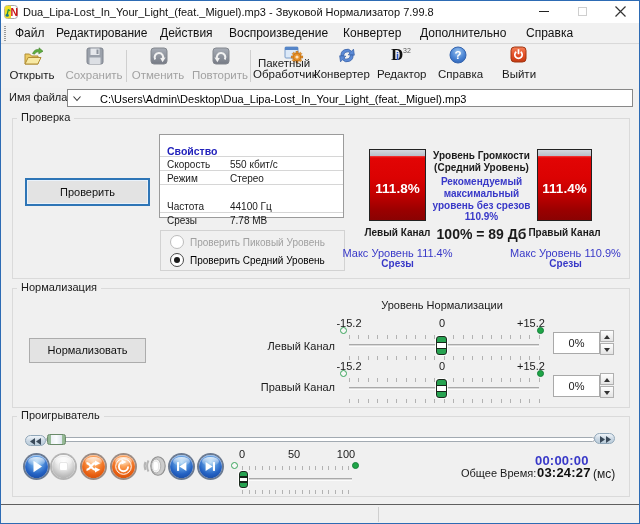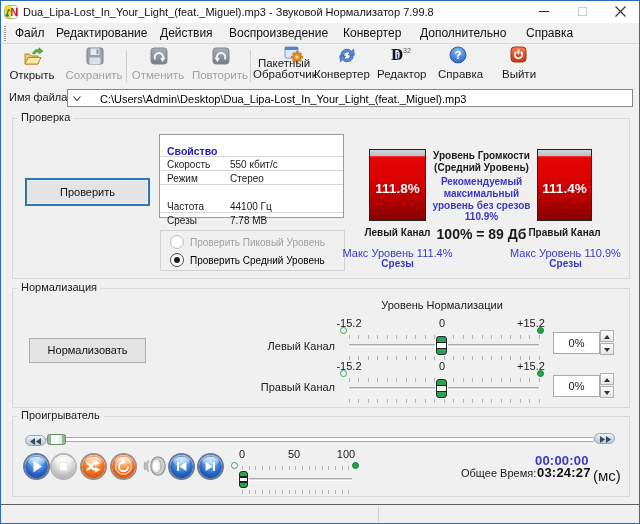--- a/index.html
+++ b/index.html
@@ -402,17 +402,17 @@
 <div class="abs dot hollow" style="left:230px;top:461px;"></div>
 <div class="abs dot full" style="left:351px;top:461px;"></div>
 <div class="abs tickrowv" style="left:241px;top:465px;width:107px;"></div>
 <div class="abs tickrowv" style="left:241px;top:489px;width:107px;"></div>
 <div class="abs trackh" style="left:247px;top:477px;width:104px;"></div>
 <div class="abs vhandle" style="left:238px;top:470px;width:9px;height:17px;"></div>
 
 <div class="abs time1 bluetxt" style="left:534px;top:452px;">00:00:00</div>
 <div class="abs" style="left:460px;top:466px;font-size:11px;">Общее Время:</div>
 <div class="abs time1" style="left:536px;top:464px;color:#111;">03:24:27</div>
-<div class="abs" style="left:592px;top:466px;font-size:15px;">(мс)</div>
+<div class="abs" style="left:592px;top:466px;font-size:12px;">(мс)</div>
 
 <div class="abs" style="left:0;top:503px;width:638px;height:1px;background:#5f5f5f;"></div>
 <div class="abs" style="left:377px;top:506px;width:1px;height:15px;background:#cfcfcf;"></div>
 </div>
 
 </body></html>

